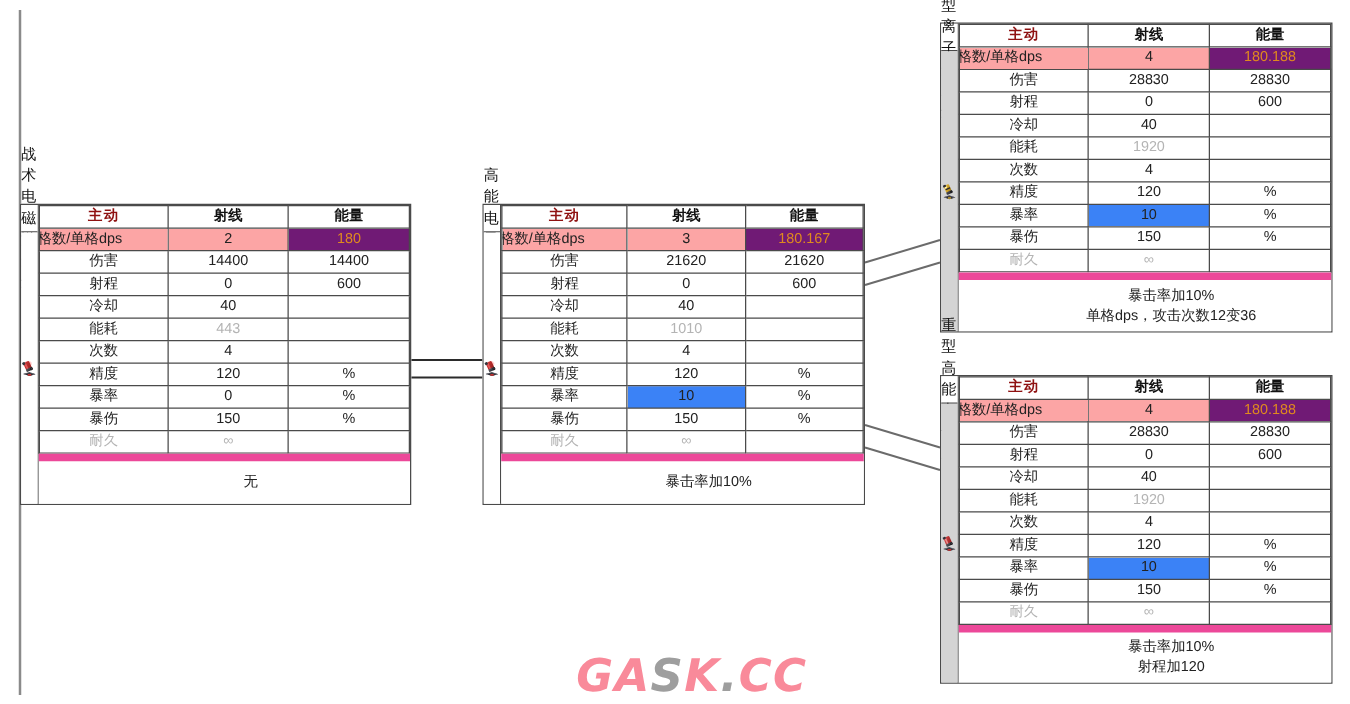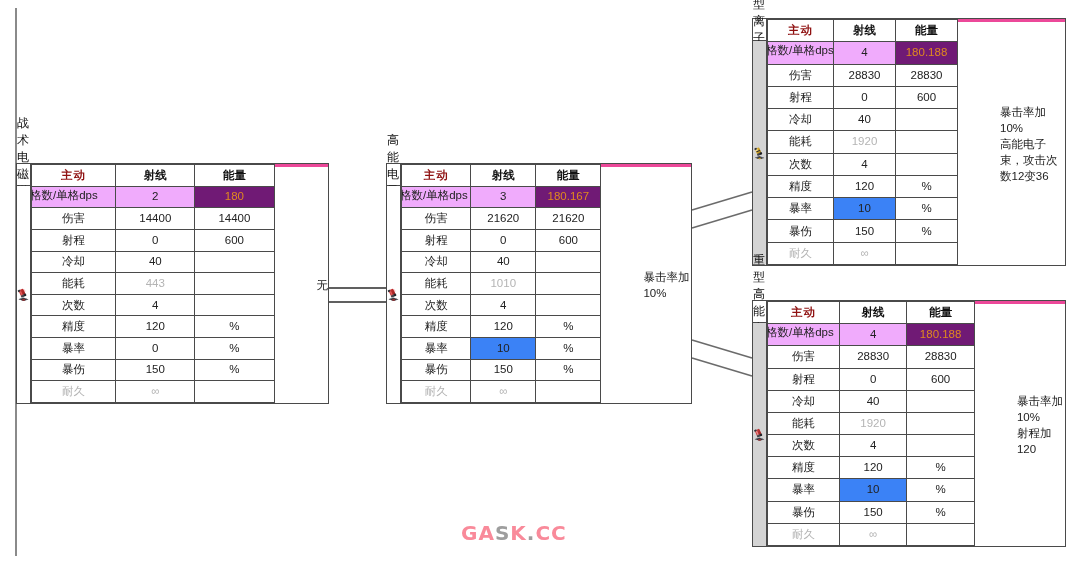--- a/index.html
+++ b/index.html
@@ -14,21 +14,21 @@
   .canvas{position:absolute;left:0;top:0;width:1080px;height:563px;}
 
   
   .page-rule{position:absolute;left:15px;top:8px;width:2px;height:548px;background:#8a8a8a;}
 
   
   .card{position:absolute;background:#fff;border:1px solid #4a4a4a;box-sizing:border-box;
         display:flex;flex-direction:column;}
   .card-body{display:flex;flex:1 1 auto;min-height:0;}
   .card-left{display:flex;flex-direction:column;box-sizing:border-box;border-right:1px solid #4a4a4a;}
-  .card-right{flex:1 1 auto;display:flex;flex-direction:row;box-sizing:border-box;}
+  .card-right{flex:1 1 auto;display:flex;flex-direction:column;box-sizing:border-box;}
 
   .name-cell{
     border-bottom:1px solid #4a4a4a;
     display:flex;align-items:center;justify-content:center;
     font-size:12px;letter-spacing:1px;color:#111;
     box-sizing:border-box;height:22px;flex:0 0 22px;background:#fff;
   }
   .art{flex:1 1 auto;position:relative;overflow:hidden;display:flex;align-items:center;justify-content:center;}
   .art.gray{background:#d4d4d4;}
   .art.white{background:#fff;}
@@ -52,47 +52,47 @@
 
   tr.hdr td{background:#fff;font-weight:bold;}
   td.h-active{background:#000000;color:#8f1111;font-weight:bold;letter-spacing:1px;}
   td.h-ray{background:#ffffff;color:#111;}
   td.h-energy{background:#9dc3e6;color:#111;}
 
   td.lbl{background:#fff;color:#222;}
   td.lbl-dim{background:#fff;color:#b4b4b4;}
   td.val{background:#fff;color:#222;}
   td.val-dim{background:#fff;color:#b4b4b4;}
-  td.yellow{background:#f0abfc;color:#222;}
+  td.yellow{background:#fca5a5;color:#222;}
   td.yellow-orange{background:#701a75;color:#e08a1e;}
   td.green{background:#3b82f6;color:#222;}
   td.unit{text-align:left;padding-left:3px;}
 
   
   td.dps-label{position:relative;overflow:visible;}
   td.dps-label .dps-text{position:absolute;left:-2px;top:0;width:78px;text-align:left;
       line-height:17px;font-size:11.5px;white-space:nowrap;background:transparent;}
 
   
   .note{
-    border-top:3px solid #ec4899;
+    border-top:6px solid #ec4899;
     display:flex;flex-direction:column;align-items:center;justify-content:center;
     font-size:11.5px;line-height:16px;color:#222;box-sizing:border-box;background:#fff;
     flex:1 1 auto;min-height:0;padding-left:42px;
   }
   .note span{display:block;}
 
   
   svg.links{position:absolute;left:0;top:0;width:1080px;height:563px;pointer-events:none;}
 
   
   .watermark{
     position:absolute;left:461px;top:521px;
     font-family:"DejaVu Sans",sans-serif;
-    font-size:20px;font-weight:bold;letter-spacing:1px;
+    font-size:36px;font-weight:bold;font-style:italic;letter-spacing:1px;
     user-select:none;
   }
   .watermark b{font-weight:bold;}
   .wm-p{color:#f98a9a;}
   .wm-g{color:#9e9e9e;}
 
   
   .turret{width:100%;height:100%;}
 </style>
 </head>
@@ -418,21 +418,21 @@
             </tr>
             <tr>
               <td class="c-label lbl-dim">耐久</td>
               <td class="c-a val-dim">∞</td>
               <td class="c-b val"></td>
             </tr>
           </tbody>
         </table>
         <div class="note">
           <span>暴击率加10%</span>
-          <span>高能电子束，攻击次数12变36</span>
+          <span>单格dps，攻击次数12变36</span>
         </div>
       </div>
     </div>
   </div>
 
   <div class="card" id="card-3" style="left:752px;top:300px;width:314px;height:247px;">
     <div class="card-body">
       <div class="card-left" style="width:130px;">
         <div class="name-cell">重型高能电子束</div>
         <div class="art gray">

